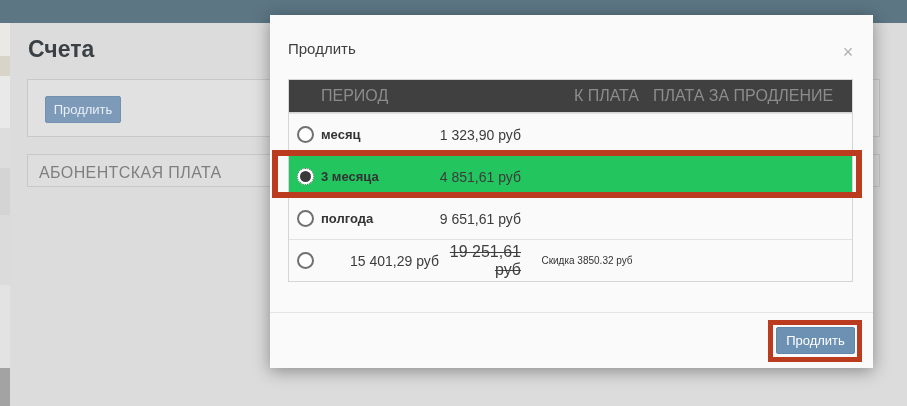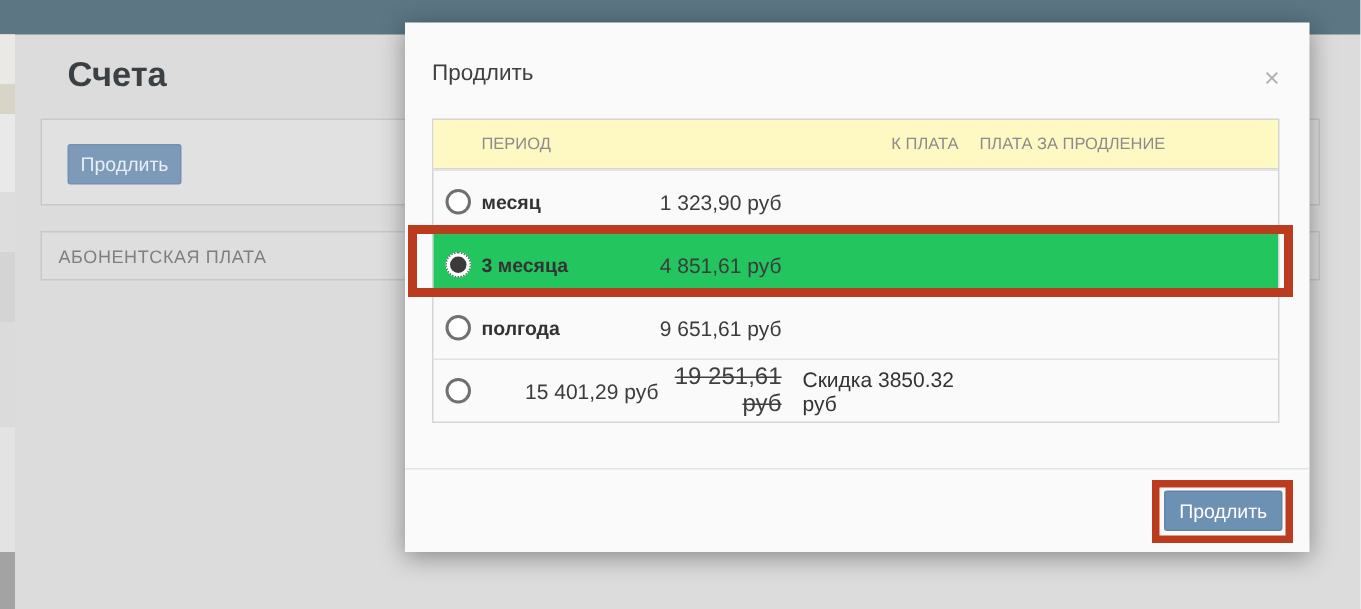--- a/index.html
+++ b/index.html
@@ -7,48 +7,48 @@
   body { font-family:"Liberation Sans", sans-serif; background:#dcdcdc; position:relative; }
 
   
   .topbar { position:absolute; left:0; top:0; width:907px; height:23px; background:#5c7684; }
 
   
   .sidebar { position:absolute; left:0; top:23px; width:10px; height:383px; background:#e3e3e1; }
   .sidebar .seg { width:10px; }
 
   
-  .page-title { position:absolute; left:45px; top:36px; font-size:23px; font-weight:bold; color:#3b4045; }
+  .page-title { position:absolute; left:28px; top:36px; font-size:23px; font-weight:bold; color:#3b4045; }
   .panel1 { position:absolute; left:27px; top:79px; width:853px; height:58px; background:#e1e1e1; border:1px solid #c8c8c8; }
   .btn-page { position:absolute; left:17px; top:16px; width:76px; height:27px; background:#7e9ab9; border:1px solid #7391af; border-radius:2px; color:#e8eff6; font-size:13px; text-align:center; line-height:25px; cursor:pointer; }
   .panel2 { position:absolute; left:27px; top:154px; width:853px; height:33px; background:#dedede; border:1px solid #c8c8c8; }
-  .panel2 .lbl { position:absolute; left:11px; top:9px; font-size:12px; color:#7f7f7f; letter-spacing:0.4px; }
+  .panel2 .lbl { position:absolute; left:11px; top:9px; font-size:16px; color:#7f7f7f; letter-spacing:0.4px; }
 
   
   .modal { position:absolute; left:270px; top:15px; width:603px; height:353px; background:#fafafa; box-shadow:0 3px 16px rgba(0,0,0,0.38); }
   .modal-title { position:absolute; left:18px; top:25px; font-size:15px; color:#3f3f3f; }
   .modal-close { position:absolute; right:14px; top:26px; width:22px; height:22px; font-size:18px; line-height:22px; text-align:center; color:#b0b0b0; cursor:pointer; }
 
   
   .m-table { position:absolute; left:18px; top:64px; width:565px; border:1px solid #d5d5d5; background:#fafafa; }
-  .t-head { display:grid; grid-template-columns:32px 118px 82px 118px 1fr; height:33px; background:#fef9c3; border-bottom:1px solid #d5d5d5; align-items:center; font-size:11px; color:#8c8c8c; }
+  .t-head { display:grid; grid-template-columns:32px 118px 82px 118px 1fr; height:33px; background:#404040; border-bottom:1px solid #d5d5d5; align-items:center; font-size:16px; color:#8c8c8c; }
   .t-head .h-period { grid-column:2; }
   .t-head .h-topay { grid-column:3 / 5; text-align:right; }
   .t-head .h-bonus { grid-column:5; padding-left:14px; }
   .t-row { display:grid; grid-template-columns:32px 118px 82px 118px 1fr; height:42px; align-items:center; border-top:1px solid #e2e2e2; cursor:pointer; }
   .t-row:first-of-type { border-top:none; }
   .t-row.selected { background:#22c55e; }
   .c-radio { justify-self:center; }
   .radio { display:block; width:17px; height:17px; border:2px solid #707070; border-radius:50%; background:#fff; }
   .t-row.selected .radio { border:1px dotted #666; position:relative; background:#fff; }
   .t-row.selected .radio::after { content:""; position:absolute; left:2px; top:2px; right:2px; bottom:2px; background:#3a3a3a; border-radius:50%; }
   .c-period { font-size:13px; font-weight:bold; color:#333; }
   .c-price { font-size:14px; color:#3c3c3c; text-align:right; }
   .c-old { font-size:16px; color:#3f3f3f; text-align:right; text-decoration:line-through; }
-  .c-bonus { font-size:14px; color:#333; padding-left:14px; }
+  .c-bonus { font-size:10px; color:#333; padding-left:14px;text-align:center; }
 
   
   .m-footer-line { position:absolute; left:0; top:297px; width:603px; border-top:1px solid #e4e4e4; }
   .btn-modal { position:absolute; left:506px; top:312px; width:79px; height:27px; background:#6d91b3; border:1px solid #6286a8; border-radius:2px; color:#ffffff; font-size:13px; text-align:center; line-height:25px; cursor:pointer; }
 
   
   .ann { position:absolute; border:6px solid #ba3b1e; background:transparent; pointer-events:none; z-index:50; }
   .ann-row { left:272px; top:150px; width:590px; height:48px; }
   .ann-btn { left:768px; top:320px; width:94px; height:42px; border-width:5px; }
 </style>

